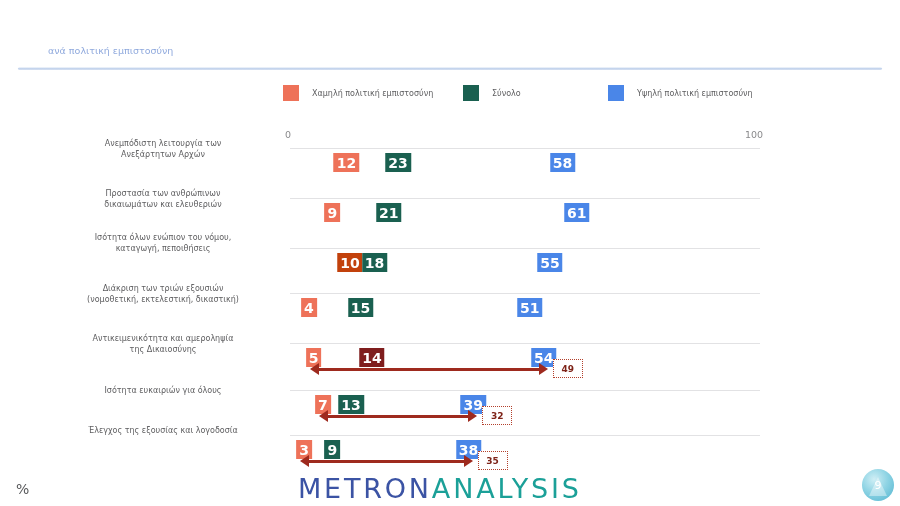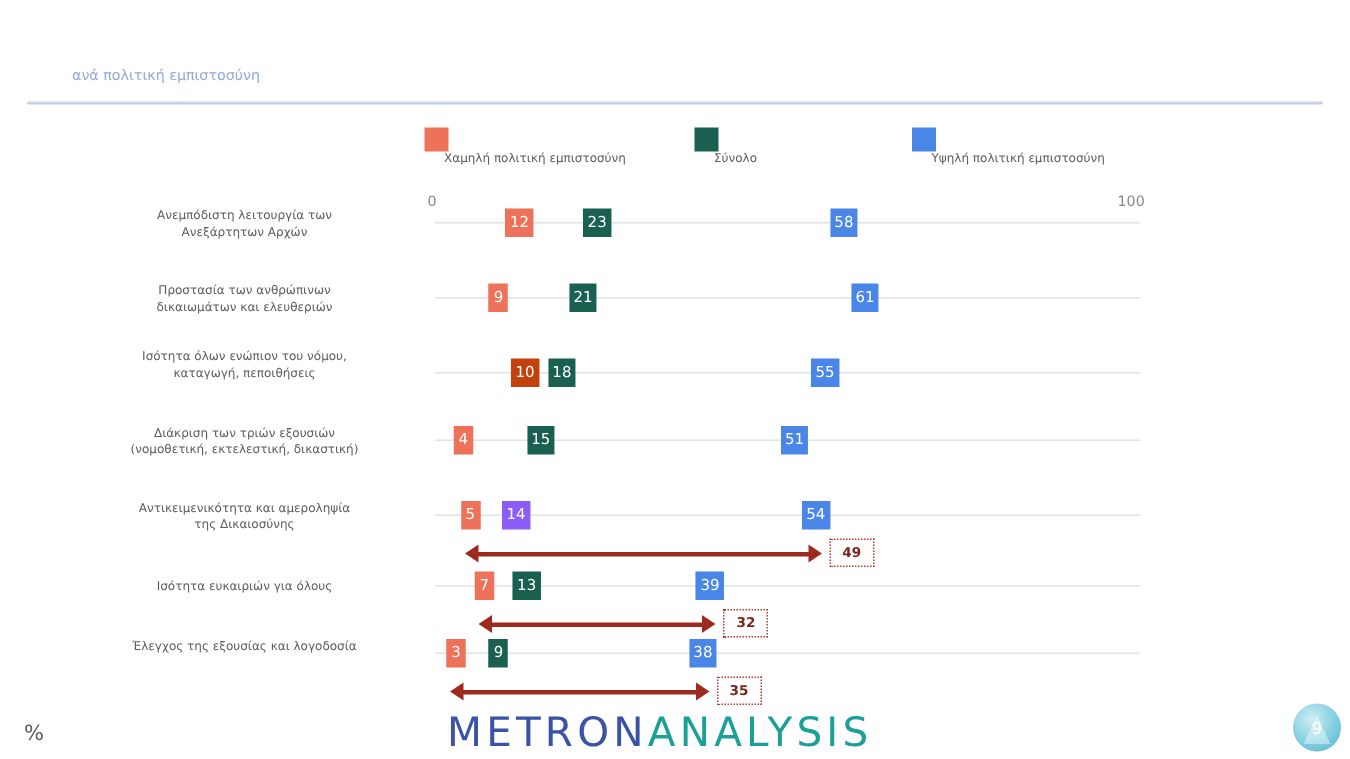--- a/index.html
+++ b/index.html
@@ -56,22 +56,22 @@
     position: absolute;
     left: 283px;
     top: 85px;
     width: 520px;
     height: 22px;
   }
   .legend-item {
     position: absolute;
     top: 0;
     display: flex;
+    align-items: center;
     white-space: nowrap;
-    flex-direction: column;
   }
   .legend-swatch {
     width: 16px;
     height: 16px;
     display: inline-block;
     flex: 0 0 auto;
   }
   .legend-label {
     font-size: 8px;
     color: #5d5d5f;
@@ -128,23 +128,24 @@
   .marker {
     position: absolute;
     height: 19px;
     min-width: 13px;
     box-sizing: border-box;
     padding: 0 3px;
     display: flex;
     align-items: center;
     justify-content: center;
     color: #ffffff;
-    font-size: 10px;
-    font-weight: normal;
+    font-size: 14px;
+    font-weight: bold;
     transform: translateX(-50%);
+    margin-top: 14px;
   }
   .marker.low  { background: #ee7259; }
   .marker.tot  { background: #1a6050; }
   .marker.high { background: #4a86e8; }
 
   
   .gap-annot {
     position: absolute;
     height: 20px;
   }
@@ -298,21 +299,21 @@
         <div class="marker tot" style="left: 360.5px; top: -9px; background: rgb(26, 96, 80);">15</div>
         <div class="marker high" style="left: 529.7px; top: -9px; background: rgb(74, 134, 232);">51</div>
       </div>
       <div class="row" style="top: 223px;">
         <div class="row-label" style="top: -10.5px;">
           <div>Αντικειμενικότητα και αμεροληψία</div>
           <div>της Δικαιοσύνης</div>
         </div>
         <div class="gridline" style="top: 0px;"></div>
         <div class="marker low" style="left: 313.5px; top: -9px; background: rgb(238, 114, 89);">5</div>
-        <div class="marker tot" style="left: 344px; top: -9px; background: #8b5cf6;">14</div>
+        <div class="marker tot" style="left: 372px; top: -9px; background: #7f1d1d;">14</div>
         <div class="marker high" style="left: 543.8px; top: -9px; background: rgb(74, 134, 232);">54</div>
       </div>
       <div class="row" style="top: 270px;">
         <div class="row-label" style="top: -4.75px;">
           <div>Ισότητα ευκαιριών για όλους</div>
         </div>
         <div class="gridline" style="top: 0px;"></div>
         <div class="marker low" style="left: 322.9px; top: -9px; background: rgb(238, 114, 89);">7</div>
         <div class="marker tot" style="left: 351.1px; top: -9px; background: rgb(26, 96, 80);">13</div>
         <div class="marker high" style="left: 473.3px; top: -9px; background: rgb(74, 134, 232);">39</div>

